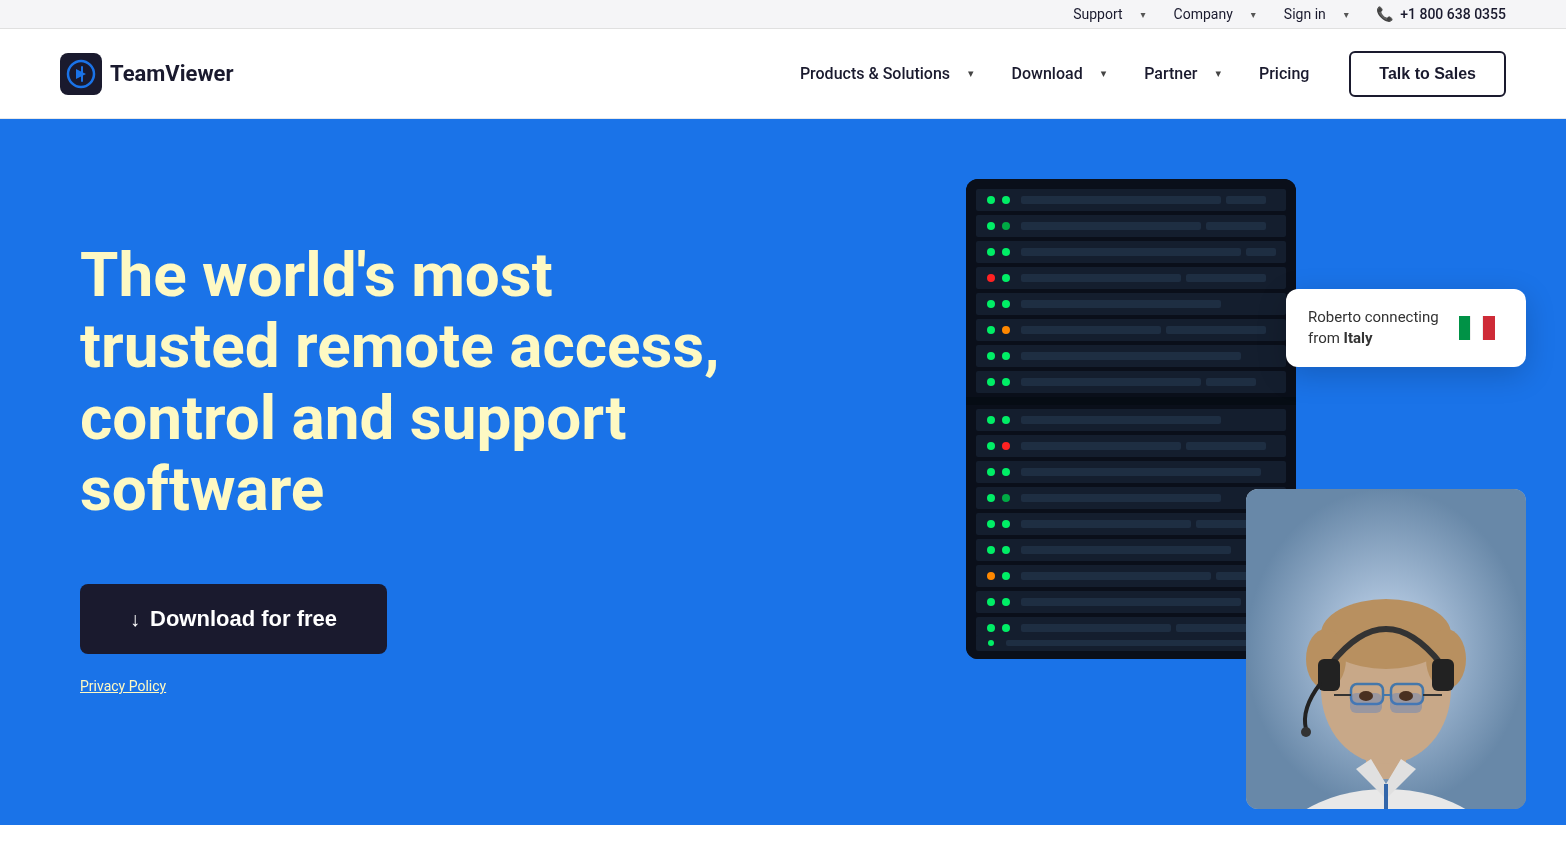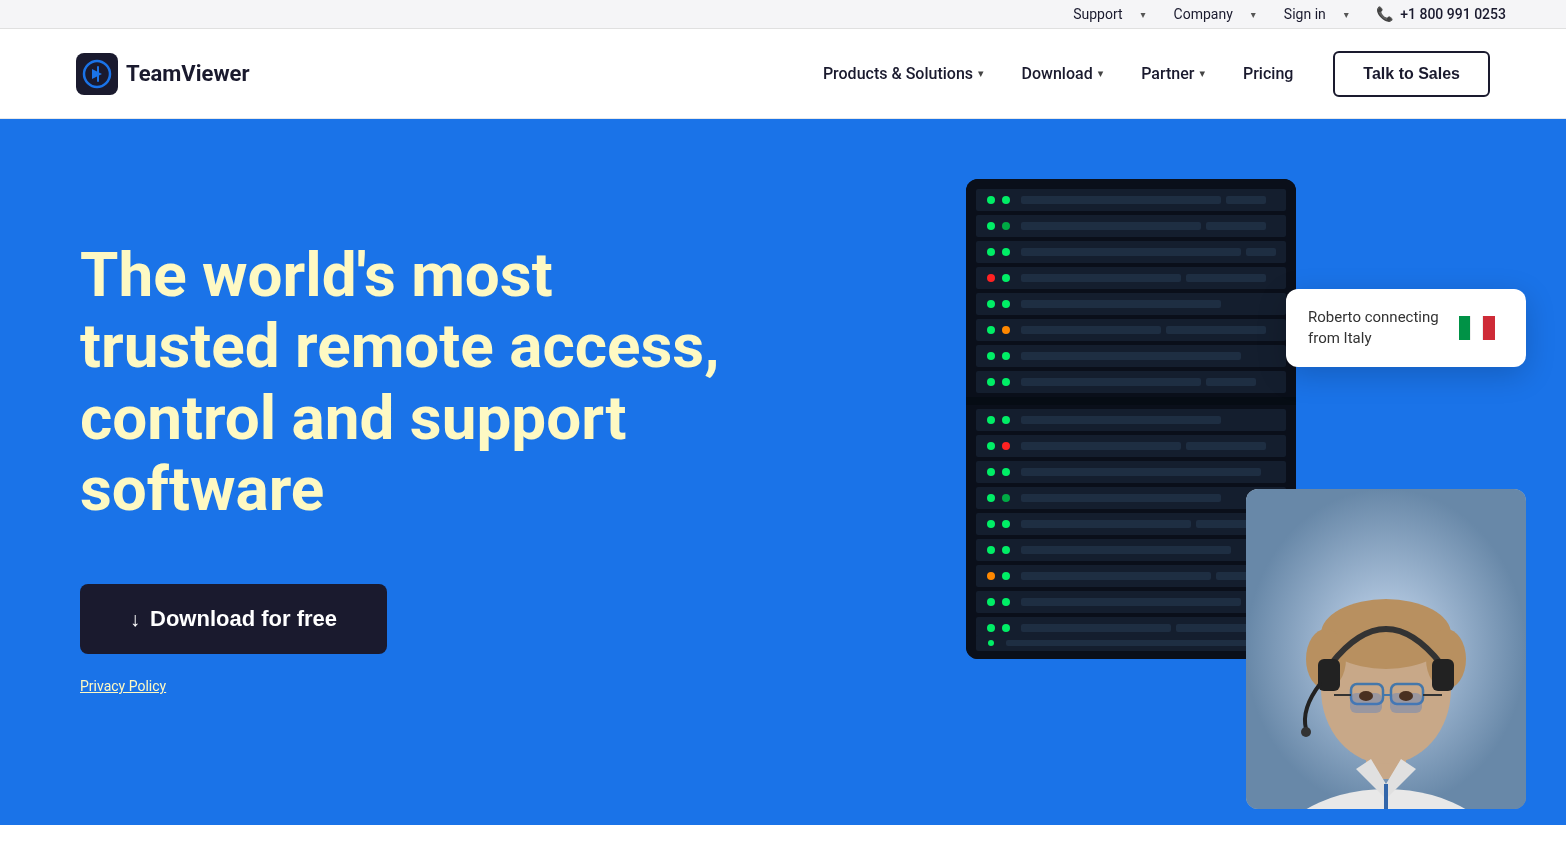--- a/index.html
+++ b/index.html
@@ -34,21 +34,21 @@
       font-size: 14px;
       color: #1a1a2e;
       font-weight: 500;
     }
 
     
     .main-nav {
       background: #ffffff;
       display: flex;
       align-items: center;
-      padding: 0 76px;
+      padding: 0 60px;
       height: 90px;
       border-bottom: 1px solid #e8e8e8;
       position: relative;
     }
     .logo-area {
       display: flex;
       align-items: center;
       gap: 8px;
       margin-right: auto;
     }
@@ -63,21 +63,21 @@
     }
     .nav-links {
       display: flex;
       align-items: center;
       gap: 38px;
       margin-right: 40px;
     }
     .nav-link {
       display: flex;
       align-items: center;
-      gap: 5px;
+      gap: 18px;
       font-size: 16px;
       color: #1a1a2e;
       cursor: pointer;
       font-weight: 500;
       white-space: nowrap;
     }
     .nav-link .chevron { font-size: 11px; color: #444; }
     .talk-sales-btn {
       border: 2px solid #1a1a2e;
       background: #ffffff;
@@ -173,21 +173,21 @@
       align-items: center;
       gap: 20px;
       box-shadow: 0 8px 30px rgba(0,0,0,0.18);
       min-width: 240px;
     }
     .popup-text {
       font-size: 15px;
       color: #333;
       line-height: 1.4;
     }
-    .popup-text strong { font-weight: 400; }
+    .popup-text strong { font-weight: 700; }
     .italy-flag {
       display: flex;
       width: 36px;
       height: 24px;
       flex-shrink: 0;
     }
     .flag-green { flex: 1; background: #009246; }
     .flag-white { flex: 1; background: #ffffff; border-left: 1px solid #eee; border-right: 1px solid #eee; }
     .flag-red { flex: 1; background: #ce2b37; }
 
@@ -221,21 +221,21 @@
   <div class="top-bar-item">
     <span>Company</span>
     <span class="chevron">▾</span>
   </div>
   <div class="top-bar-item">
     <span>Sign in</span>
     <span class="chevron">▾</span>
   </div>
   <div class="top-bar-phone">
     <span>📞</span>
-    <span>+1 800 991 0253</span>
+    <span>+1 800 638 0355</span>
   </div>
 </div>
 
 <nav class="main-nav">
   <div class="logo-area">
     <svg class="logo-icon" viewBox="0 0 42 42" fill="none">
       <rect width="42" height="42" rx="8" fill="#1a1a2e"></rect>
       <path d="M8 21 C8 14, 14 8, 21 8 C28 8, 34 14, 34 21 C34 28, 28 34, 21 34 C14 34, 8 28, 8 21Z" fill="none" stroke="#1a73e8" stroke-width="2.5"></path>
       <path d="M16 16 L26 21 L16 26Z" fill="#1a73e8"></path>
       <path d="M22 14 L22 28" stroke="#1a73e8" stroke-width="2" stroke-linecap="round"></path>

